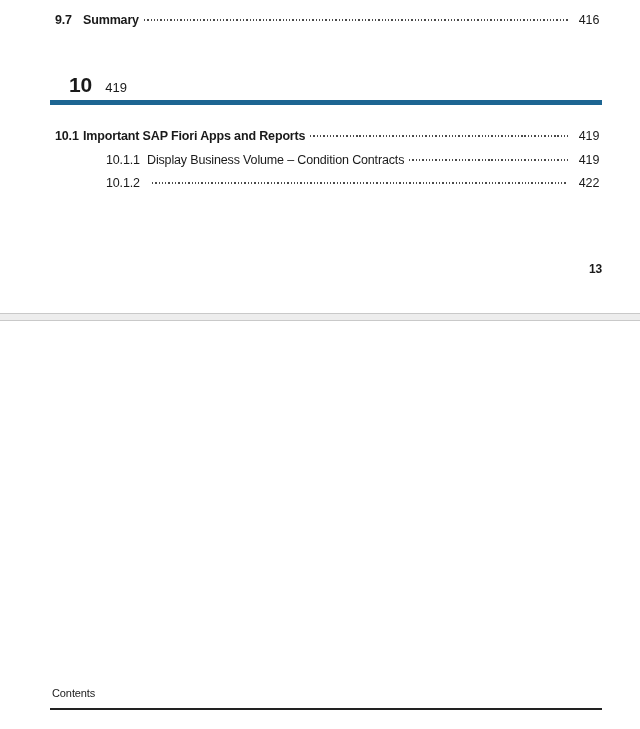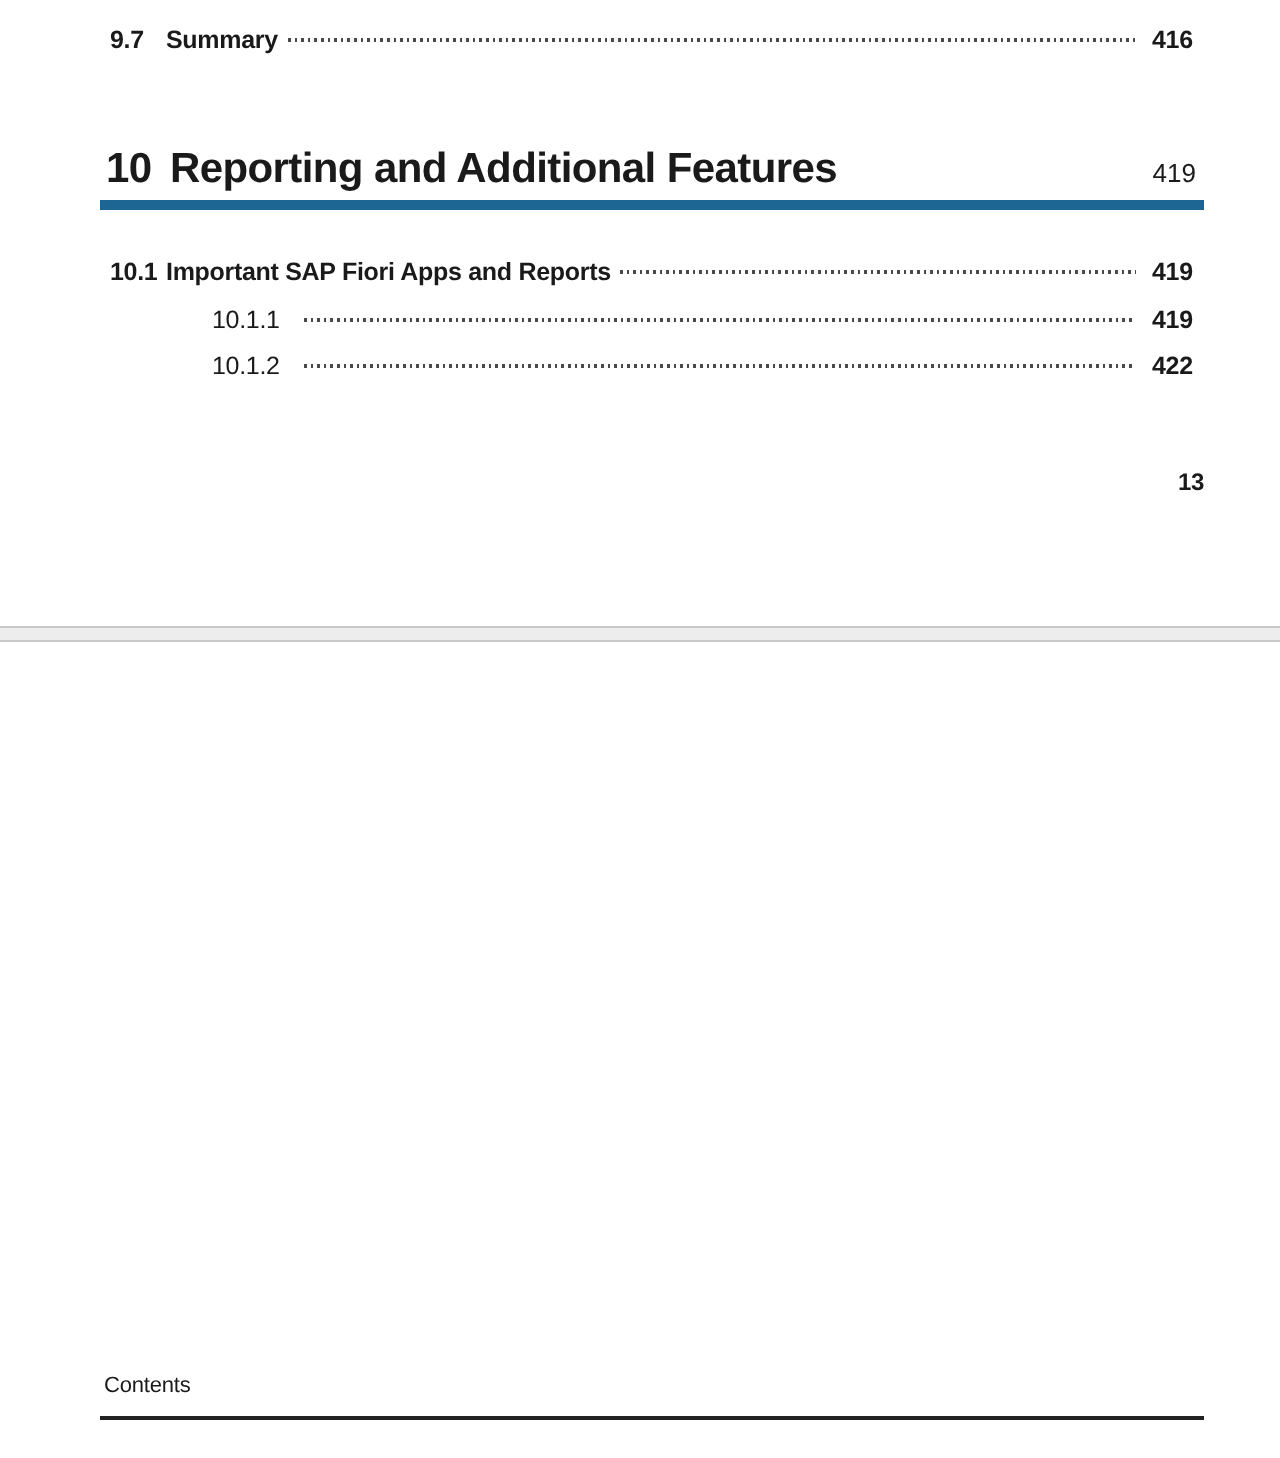--- a/index.html
+++ b/index.html
@@ -26,42 +26,42 @@
   
   .row{display:flex;align-items:baseline;font-size:12.5px;letter-spacing:-0.15px;white-space:nowrap}
   .row .num{flex:none}
   .row .title{flex:none}
   .row.section .num,.row.section .title{font-weight:bold}
   .row .leader{flex:1 1 auto;position:relative;margin:0 8px 0 5px;min-width:10px}
   .row .leader::after{
     content:"";position:absolute;left:0;right:0;bottom:3px;height:1.6px;
     background-image:repeating-linear-gradient(to right,var(--dots) 0 1.3px,transparent 1.3px 3.3px);
   }
-  .row .pg{flex:none;min-width:26px;text-align:left;font-weight:bold}
+  .row .pg{flex:none;min-width:26px;text-align:center;font-weight:normal}
 
   
   .block-summary{position:absolute;top:8px;left:50px;right:38px}
   .block-summary .row{line-height:24px;margin-left:5px}
   .block-summary .num{width:28px}
 
   .chapter-head{position:absolute;top:72px;left:50px;right:38px;
     display:flex;align-items:baseline}
-  .chapter-head .ch-num{flex:none;width:32px;margin-left:3px;
+  .chapter-head .ch-num{flex:none;width:32px;margin-left:19px;
     font-size:21px;font-weight:bold;letter-spacing:-0.3px;line-height:26px}
   .chapter-head .ch-title{flex:1 1 auto;font-size:21px;font-weight:bold;letter-spacing:-0.3px;line-height:26px}
   .chapter-head .ch-pg{flex:none;font-size:13px;text-align:right;min-width:30px;padding-right:4px}
   .chapter-rule{position:absolute;top:100px;left:50px;right:38px;height:5px;background:var(--accent-rule)}
 
   .block-sections{position:absolute;top:125px;left:50px;right:38px}
   .block-sections .row{line-height:23.5px;margin-left:5px}
   .block-sections .row.section .num{width:28px}
   .block-sections .row.sub{margin-left:56px}
   .block-sections .row.sub .num{width:41px}
 
-  .folio{position:absolute;top:234px;right:38px;font-size:12px;font-weight:bold;letter-spacing:-0.2px}
+  .folio{position:absolute;top:262px;right:38px;font-size:12px;font-weight:bold;letter-spacing:-0.2px}
 
   
   .running-header{position:absolute;top:366px;left:52px;font-size:11px;letter-spacing:-0.1px}
   .header-rule{position:absolute;top:387px;left:50px;right:38px;height:1.5px;background:#222}
 </style>
 </head>
 <body>
 
 <section class="page page-top">
 
@@ -69,34 +69,34 @@
       <div class="row section">
         <span class="num">9.7</span>
         <span class="title">Summary</span>
         <span class="leader"></span>
         <span class="pg">416</span>
       </div>
     </div>
 
   <div class="chapter-head">
     <span class="ch-num">10</span>
-    <span class="ch-title">Reporting and Additional Features</span>
     <span class="ch-pg">419</span>
   </div>
   <div class="chapter-rule"></div>
 
   <div class="block-sections">
       <div class="row section">
         <span class="num">10.1</span>
         <span class="title">Important SAP Fiori Apps and Reports</span>
         <span class="leader"></span>
         <span class="pg">419</span>
       </div>
       <div class="row sub">
         <span class="num">10.1.1</span>
+        <span class="title">Display Business Volume – Condition Contracts</span>
         <span class="leader"></span>
         <span class="pg">419</span>
       </div>
       <div class="row sub">
         <span class="num">10.1.2</span>
         <span class="leader"></span>
         <span class="pg">422</span>
       </div>
     </div>
 

